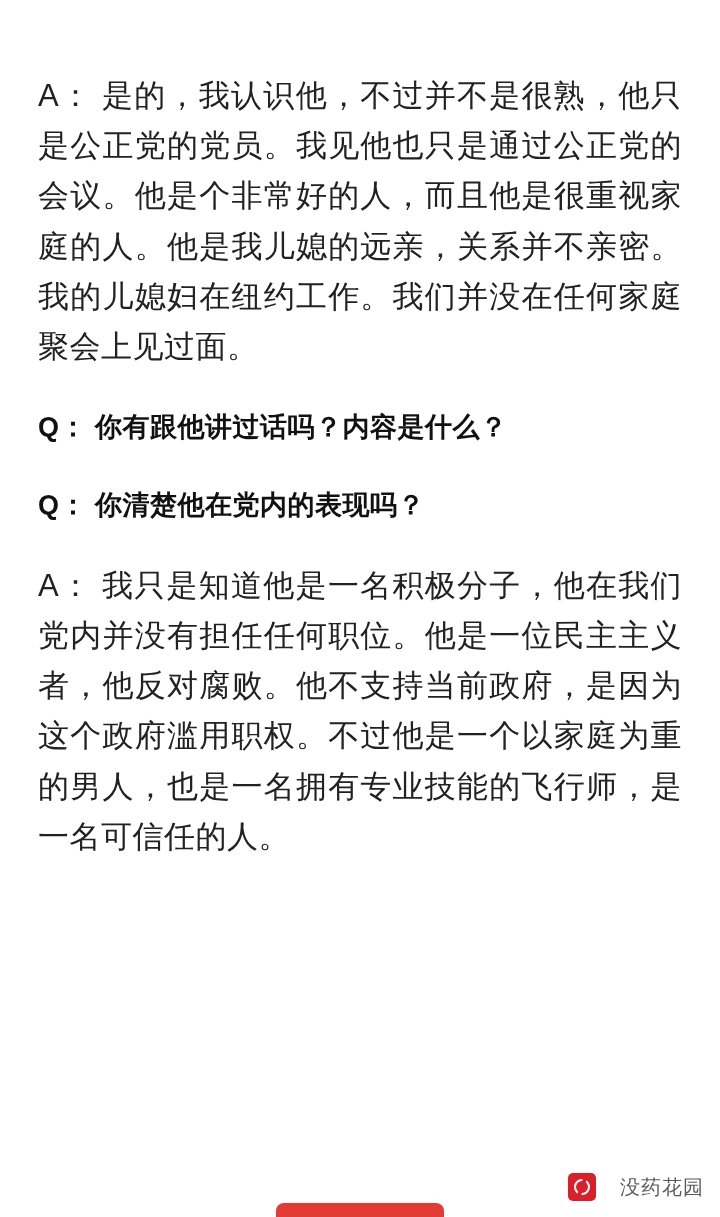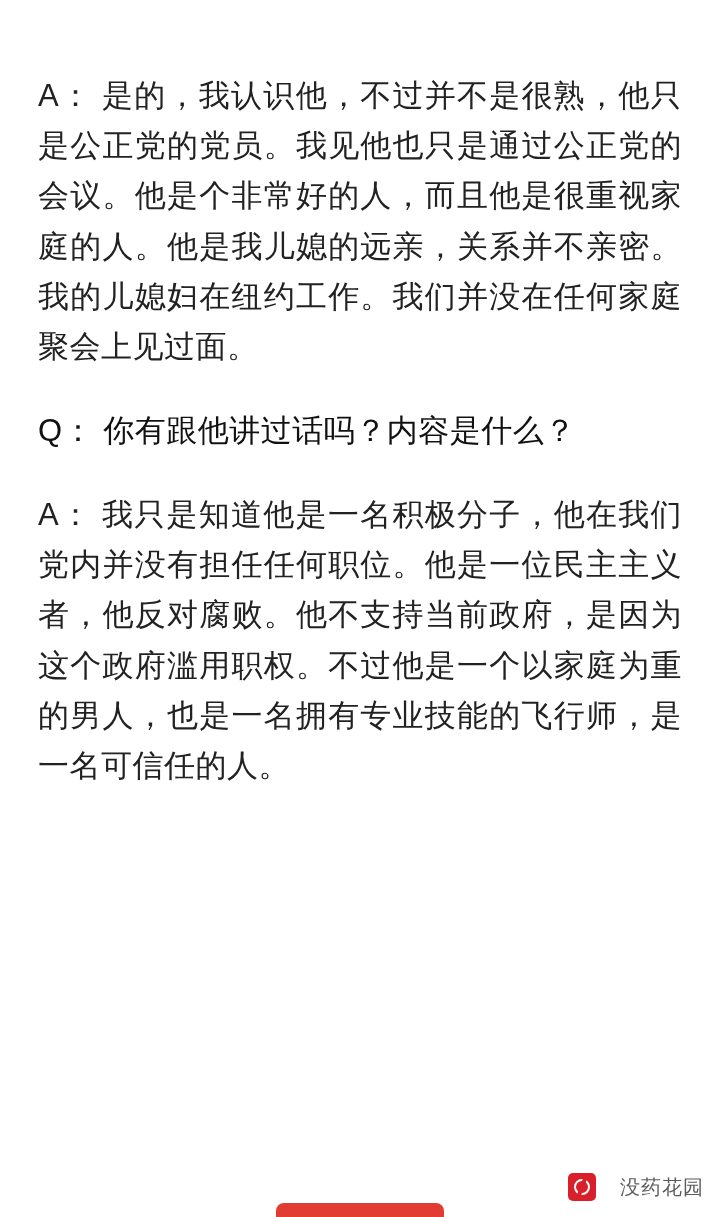--- a/index.html
+++ b/index.html
@@ -32,25 +32,25 @@
   .answer {
     font-size: 31px;
     line-height: 1.62;
     letter-spacing: 0.5px;
     color: #222222;
     font-weight: 400;
     text-align: justify;
     text-justify: inter-ideograph;
   }
   .question {
-    font-size: 31px;
+    font-size: 27px;
     line-height: 1.6;
     letter-spacing: 0.5px;
     color: #111111;
-    font-weight: normal;
+    font-weight: bold;
     text-align: left;
   }
 
   
   .footer {
     position: absolute;
     left: 0;
     bottom: 0;
     width: 720px;
     height: 60px;
@@ -116,20 +116,23 @@
 
   <div class="qa-block">
     <p class="answer">A： 是的，我认识他，不过并不是很熟，他只是公正党的党员。我见他也只是通过公正党的会议。他是个非常好的人，而且他是很重视家庭的人。他是我儿媳的远亲，关系并不亲密。我的儿媳妇在纽约工作。我们并没在任何家庭聚会上见过面。</p>
   </div>
 
   <div class="qa-block">
     <p class="question">Q： 你有跟他讲过话吗？内容是什么？</p>
   </div>
 
 
+  <div class="qa-block">
+    <p class="question">Q： 你清楚他在党内的表现吗？</p>
+  </div>
 
   <div class="qa-block">
     <p class="answer">A： 我只是知道他是一名积极分子，他在我们党内并没有担任任何职位。他是一位民主主义者，他反对腐败。他不支持当前政府，是因为这个政府滥用职权。不过他是一个以家庭为重的男人，也是一名拥有专业技能的飞行师，是一名可信任的人。</p>
   </div>
 
   <div class="footer">
     <div class="bottom-button"></div>
     <div class="brand">
       <span class="brand-logo"></span>
       <span class="brand-name">没药花园</span>

